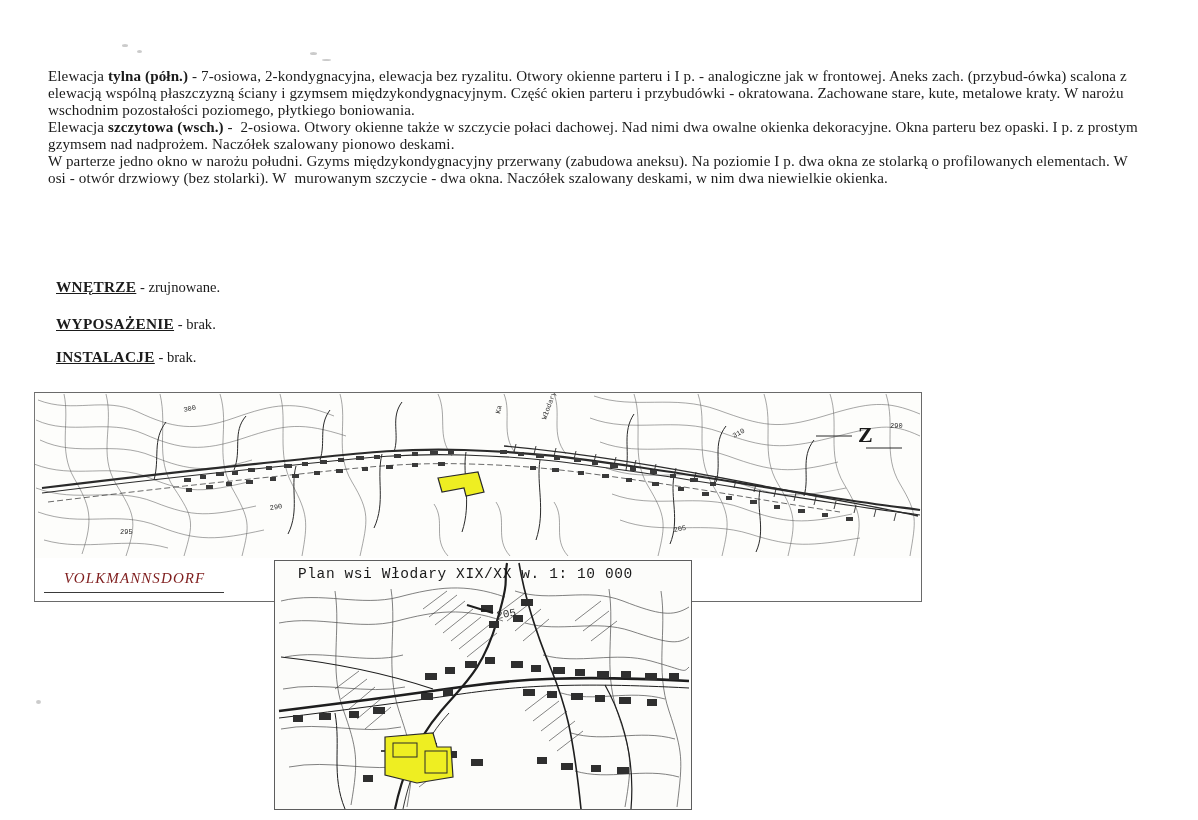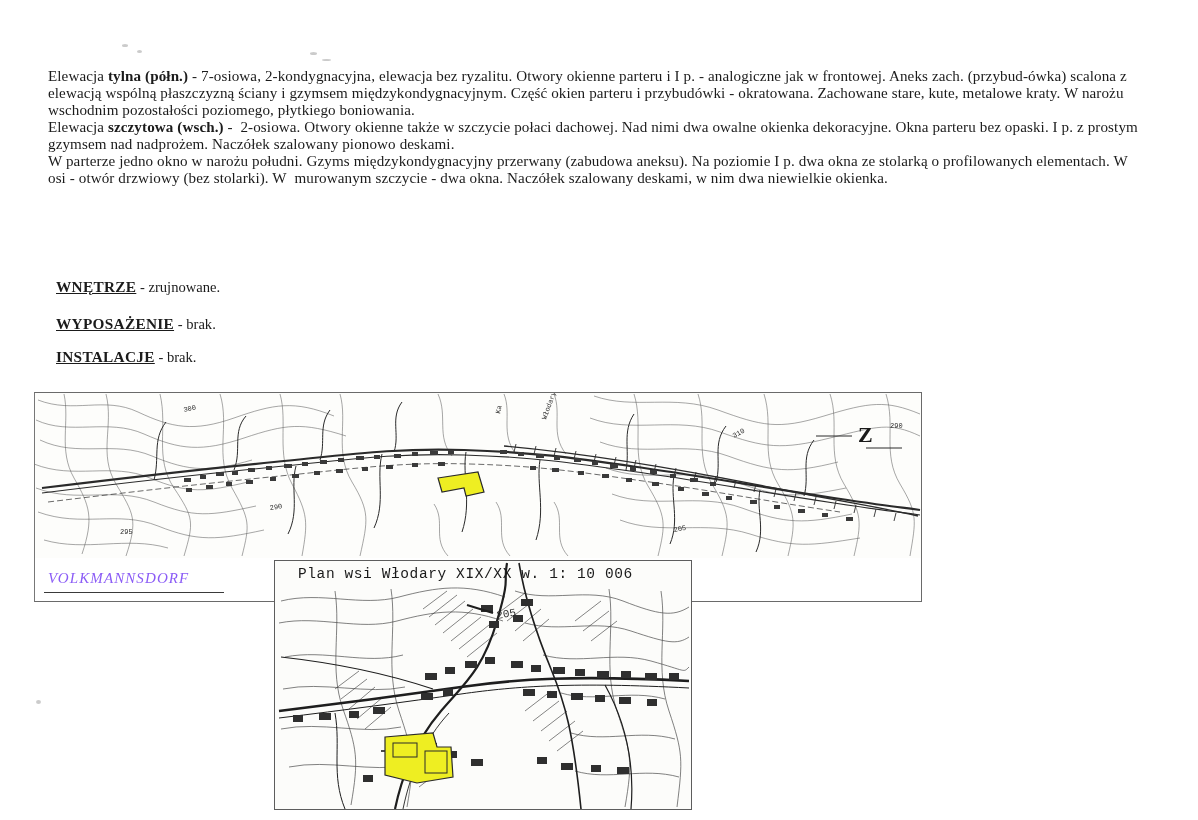--- a/index.html
+++ b/index.html
@@ -85,27 +85,27 @@
     height: 210px;
     box-sizing: border-box;
     border-top: 1px solid #6a6a6a;
     border-bottom: 1px solid #6a6a6a;
     border-right: 1px solid #6a6a6a;
     border-left: 1px solid #777;
     pointer-events: none;
   }
   .caption-volk {
     position: absolute;
-    left: 48px;
+    left: 64px;
     top: 570px;
     font-family: "Liberation Serif", serif;
     font-style: italic;
     font-size: 15px;
     letter-spacing: 1.1px;
-    color: #8b5cf6;
+    color: #7f1d1d;
   }
   .caption-volk-rule {
     position: absolute;
     left: 44px;
     top: 592px;
     width: 180px;
     height: 1px;
     background: #3a3a3a;
   }
 
@@ -460,13 +460,13 @@
     <polygon class="yellow-plot" points="110,176 158,172 162,186 176,186 178,216 142,222 110,214"></polygon>
     <g stroke="#2b2b2b" stroke-width="1" fill="none">
       <rect x="118" y="182" width="24" height="14"></rect>
       <rect x="150" y="190" width="22" height="22"></rect>
     </g>
 
     <text class="hatch-label" x="222" y="58" font-size="11" font-family="Liberation Mono, monospace" transform="rotate(-10 222 58)">205</text>
     <line x1="192" y1="44" x2="218" y2="52" stroke="#1e1e1e" stroke-width="2"></line>
   </svg>
 </div>
-<div class="map-detail-title">Plan wsi Włodary XIX/XX w.  1: 10 006</div>
+<div class="map-detail-title">Plan wsi Włodary XIX/XX w.  1: 10 000</div>
 
 </body></html>

